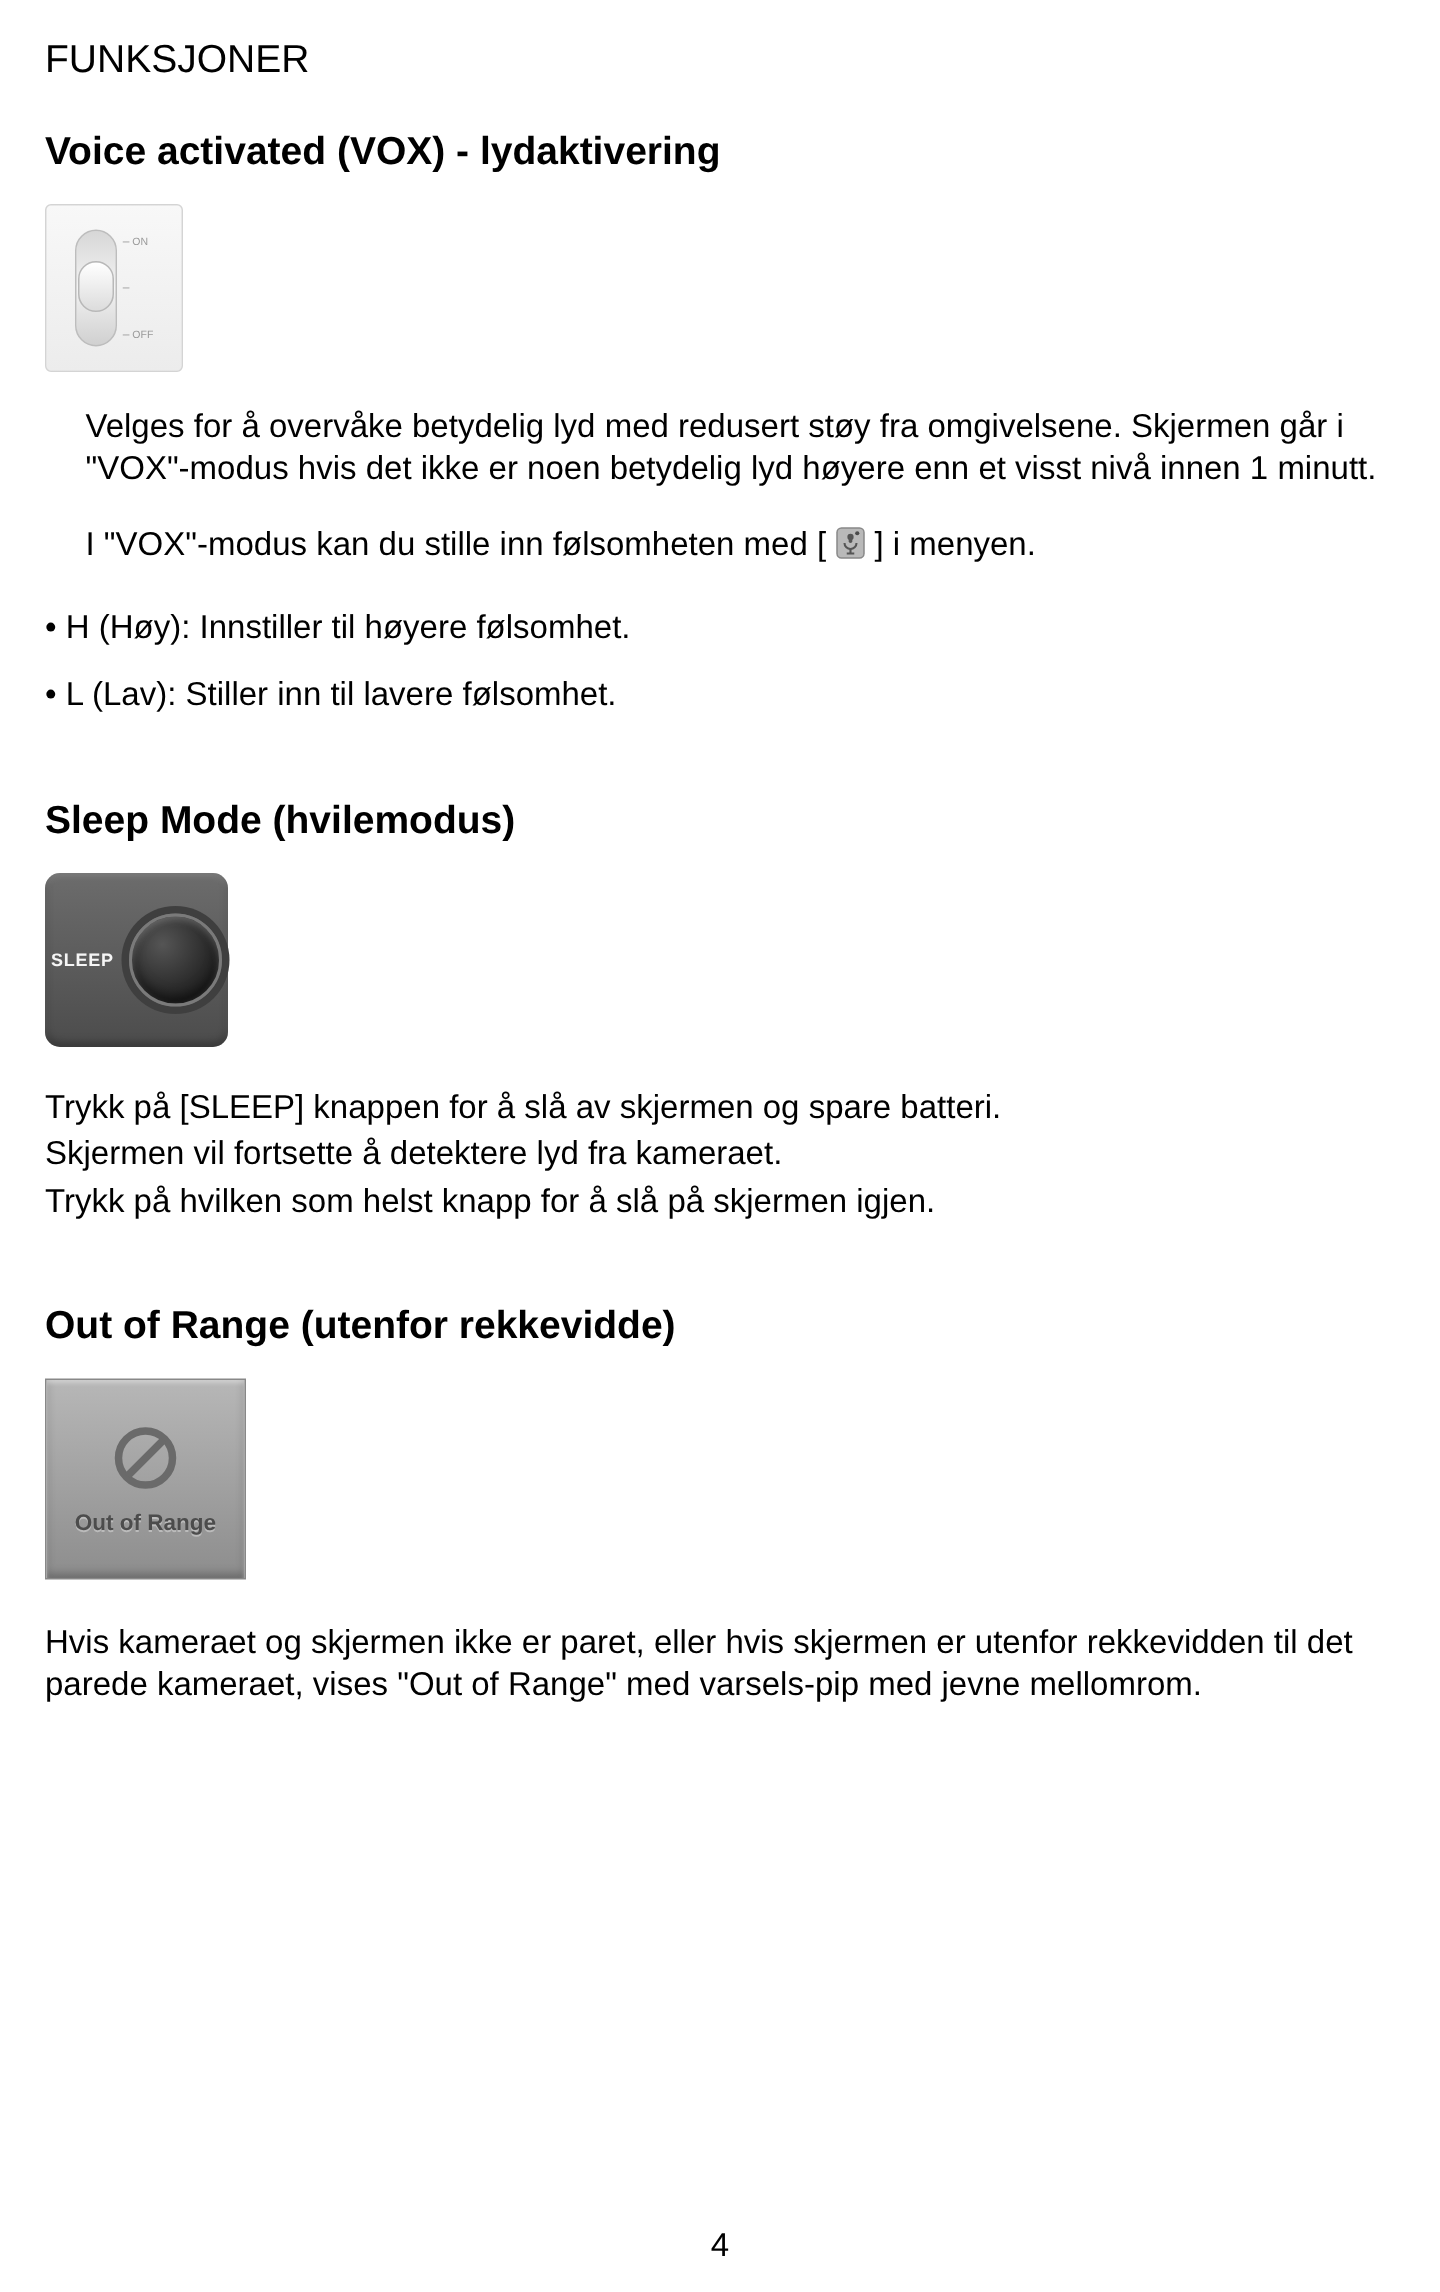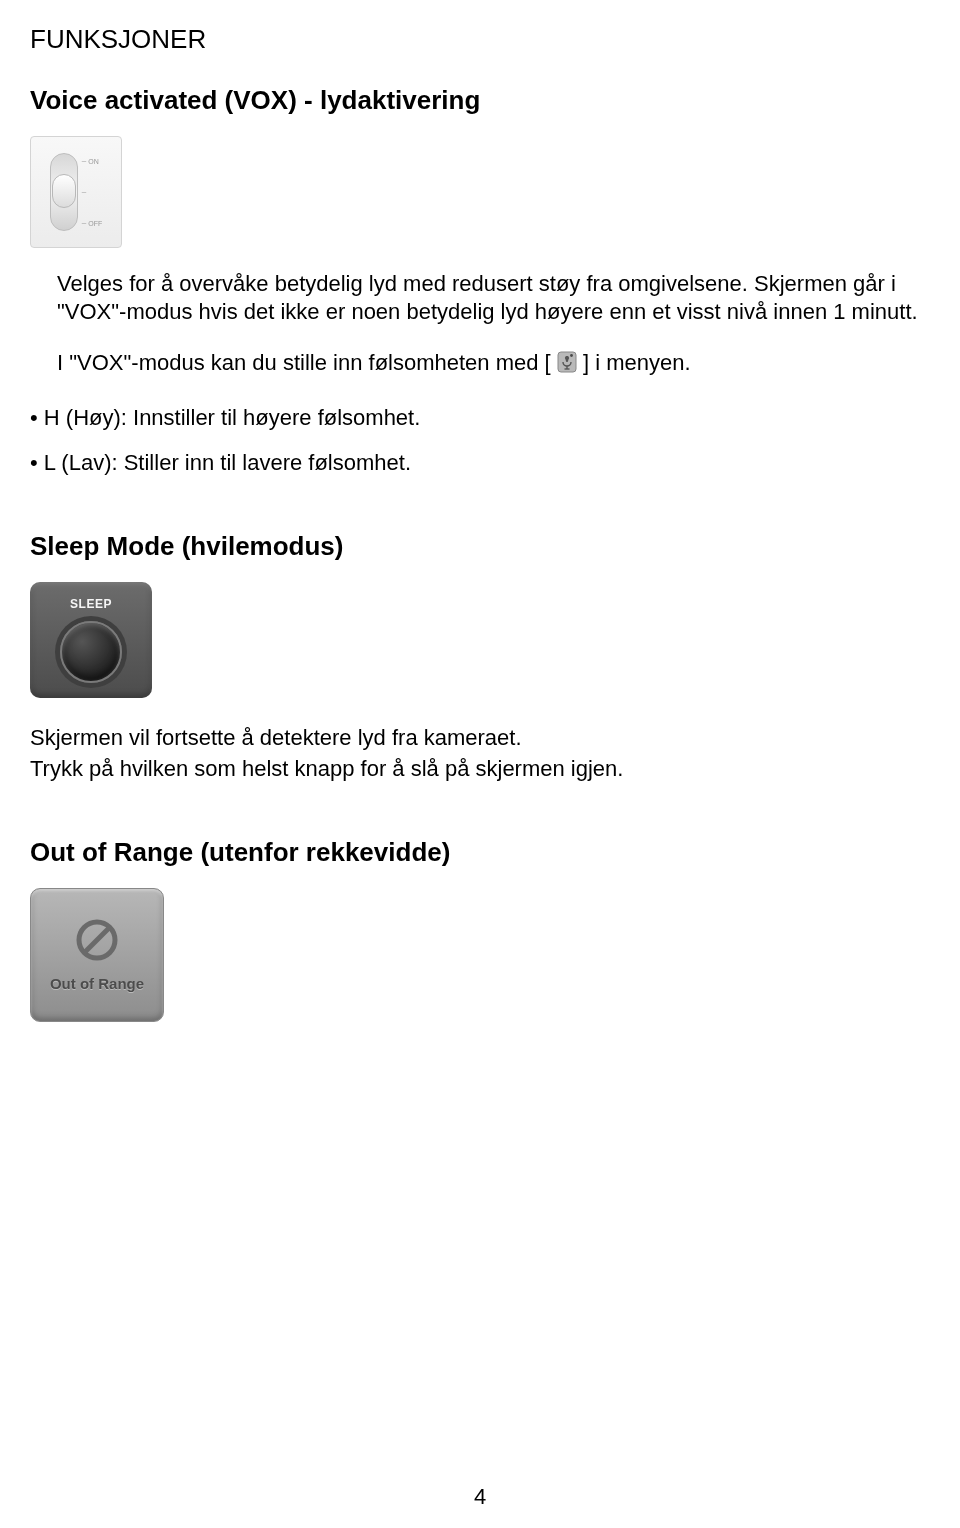--- a/index.html
+++ b/index.html
@@ -92,21 +92,21 @@
     font-size:8px;
   }
 
   
   .sleep-img {
     width: 122px;
     height: 116px;
     background: linear-gradient(#6c6c6c,#4c4c4c);
     border-radius: 10px;
     display:flex;
-    flex-direction:column;
+    flex-direction:row;
     align-items:center;
     justify-content:center;
     gap:10px;
     margin-bottom: 26px;
     box-shadow: inset 0 -3px 6px rgba(0,0,0,0.3), inset 0 2px 4px rgba(255,255,255,0.15);
   }
   .sleep-label {
     font-size:12px;
     color:#f5f5f5;
     font-weight:bold;
@@ -120,21 +120,21 @@
     border:2px solid #7a7a7a;
     box-shadow: 0 0 0 5px #3f3f3f, inset 0 2px 5px rgba(255,255,255,0.25), inset 0 -4px 8px rgba(0,0,0,0.5);
   }
 
   
   .oor-img {
     width: 132px;
     height: 132px;
     background: linear-gradient(#b7b7b7,#8d8d8d);
     border: 1px solid #888;
-    border-radius: 10px;
+    border-radius: 0;
     display:flex;
     flex-direction:column;
     align-items:center;
     justify-content:center;
     gap:12px;
     margin-bottom: 28px;
     box-shadow: inset 0 2px 3px rgba(255,255,255,0.4), inset 0 -3px 6px rgba(0,0,0,0.25);
   }
   .oor-label {
     font-size:15px;
@@ -200,30 +200,32 @@
 
   <div class="section-gap-large"></div>
 
   <h2 class="sub-heading">Sleep Mode (hvilemodus)</h2>
 
   <div class="sleep-img">
     <div class="sleep-label">SLEEP</div>
     <div class="sleep-btn"></div>
   </div>
 
+  <p class="body">Trykk på [SLEEP] knappen for å slå av skjermen og spare batteri.</p>
   <p class="body">Skjermen vil fortsette å detektere lyd fra kameraet.</p>
   <p class="body">Trykk på hvilken som helst knapp for å slå på skjermen igjen.</p>
 
   <div class="section-gap-large"></div>
 
   <h2 class="sub-heading">Out of Range (utenfor rekkevidde)</h2>
 
   <div class="oor-img">
     <svg width="46" height="46" viewBox="0 0 46 46">
       <circle cx="23" cy="23" r="18" fill="none" stroke="#6a6a6a" stroke-width="5"></circle>
       <line x1="11" y1="35" x2="35" y2="11" stroke="#6a6a6a" stroke-width="5"></line>
     </svg>
     <div class="oor-label">Out of Range</div>
   </div>
 
+  <p class="body">Hvis kameraet og skjermen ikke er paret, eller hvis skjermen er utenfor rekkevidden til det parede kameraet, vises "Out of Range" med varsels-pip med jevne mellomrom.</p>
 
   <div class="page-number">4</div>
 </div>
 
 </body></html>

